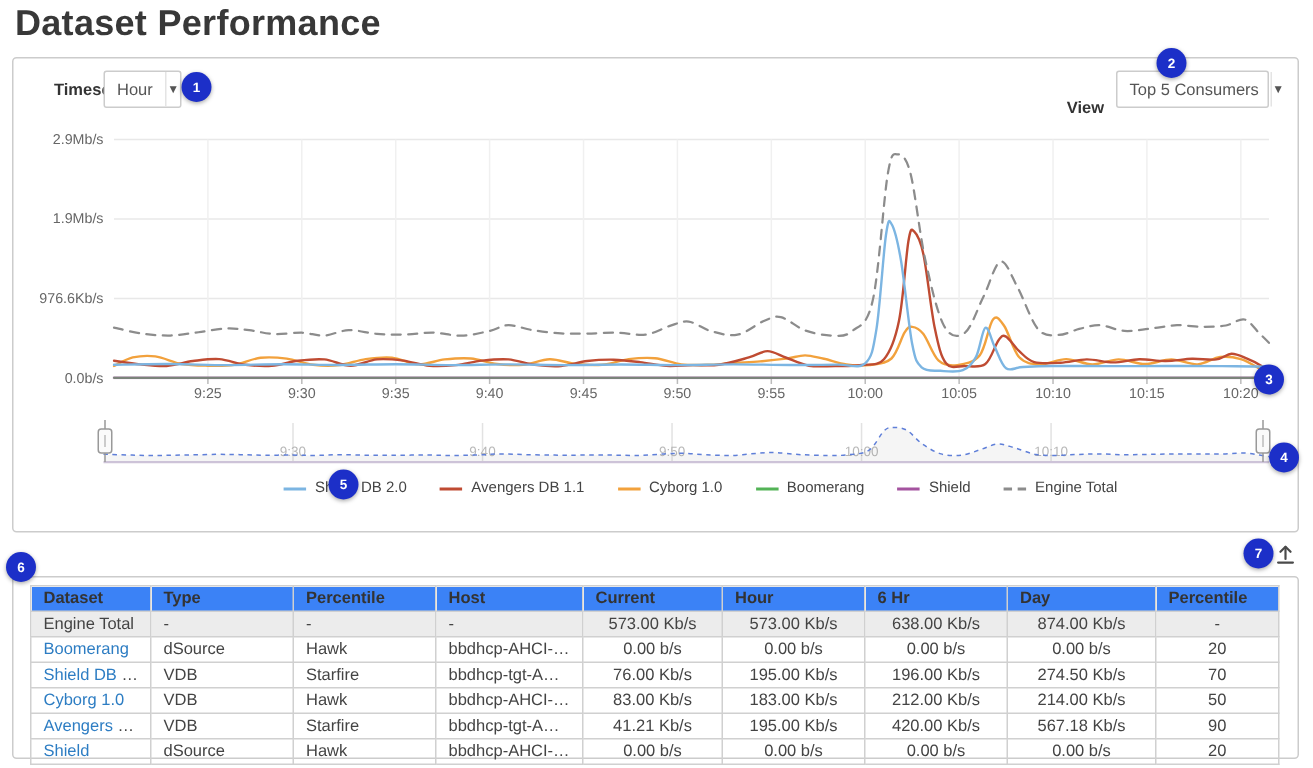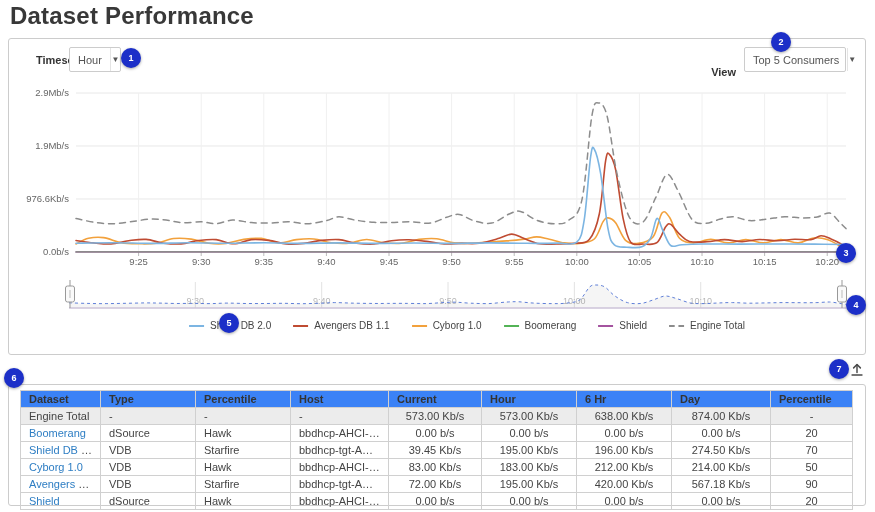--- a/index.html
+++ b/index.html
@@ -219,21 +219,21 @@
           <td class="num">0.00 b/s</td>
           <td class="num">0.00 b/s</td>
           <td class="num">0.00 b/s</td>
           <td class="ctr">20</td>
         </tr>
         <tr class="">
           <td><span class="link">Shield DB 2.0</span></td>
           <td>VDB</td>
           <td>Starfire</td>
           <td>bbdhcp-tgt-AHCI-...</td>
-          <td class="num">39.45 Kb/s</td>
+          <td class="num">76.00 Kb/s</td>
           <td class="num">195.00 Kb/s</td>
           <td class="num">196.00 Kb/s</td>
           <td class="num">274.50 Kb/s</td>
           <td class="ctr">70</td>
         </tr>
         <tr class="">
           <td><span class="link">Cyborg 1.0</span></td>
           <td>VDB</td>
           <td>Hawk</td>
           <td>bbdhcp-AHCI-585...</td>
@@ -241,21 +241,21 @@
           <td class="num">183.00 Kb/s</td>
           <td class="num">212.00 Kb/s</td>
           <td class="num">214.00 Kb/s</td>
           <td class="ctr">50</td>
         </tr>
         <tr class="">
           <td><span class="link">Avengers DB 1.1</span></td>
           <td>VDB</td>
           <td>Starfire</td>
           <td>bbdhcp-tgt-AHCI-...</td>
-          <td class="num">72.00 Kb/s</td>
+          <td class="num">41.21 Kb/s</td>
           <td class="num">195.00 Kb/s</td>
           <td class="num">420.00 Kb/s</td>
           <td class="num">567.18 Kb/s</td>
           <td class="ctr">90</td>
         </tr>
         <tr class="">
           <td><span class="link">Shield</span></td>
           <td>dSource</td>
           <td>Hawk</td>
           <td>bbdhcp-AHCI-585...</td>

